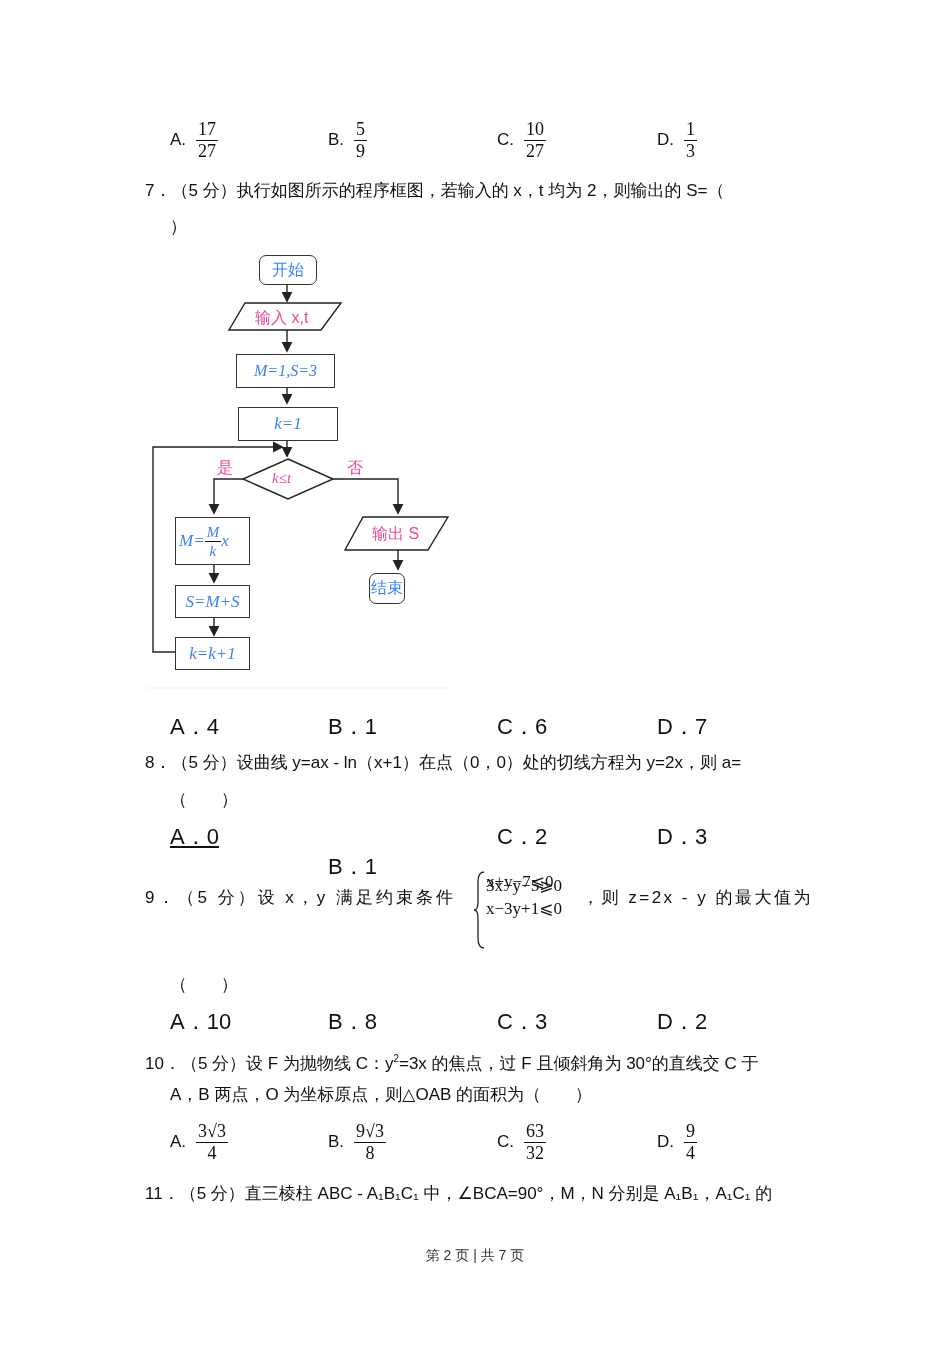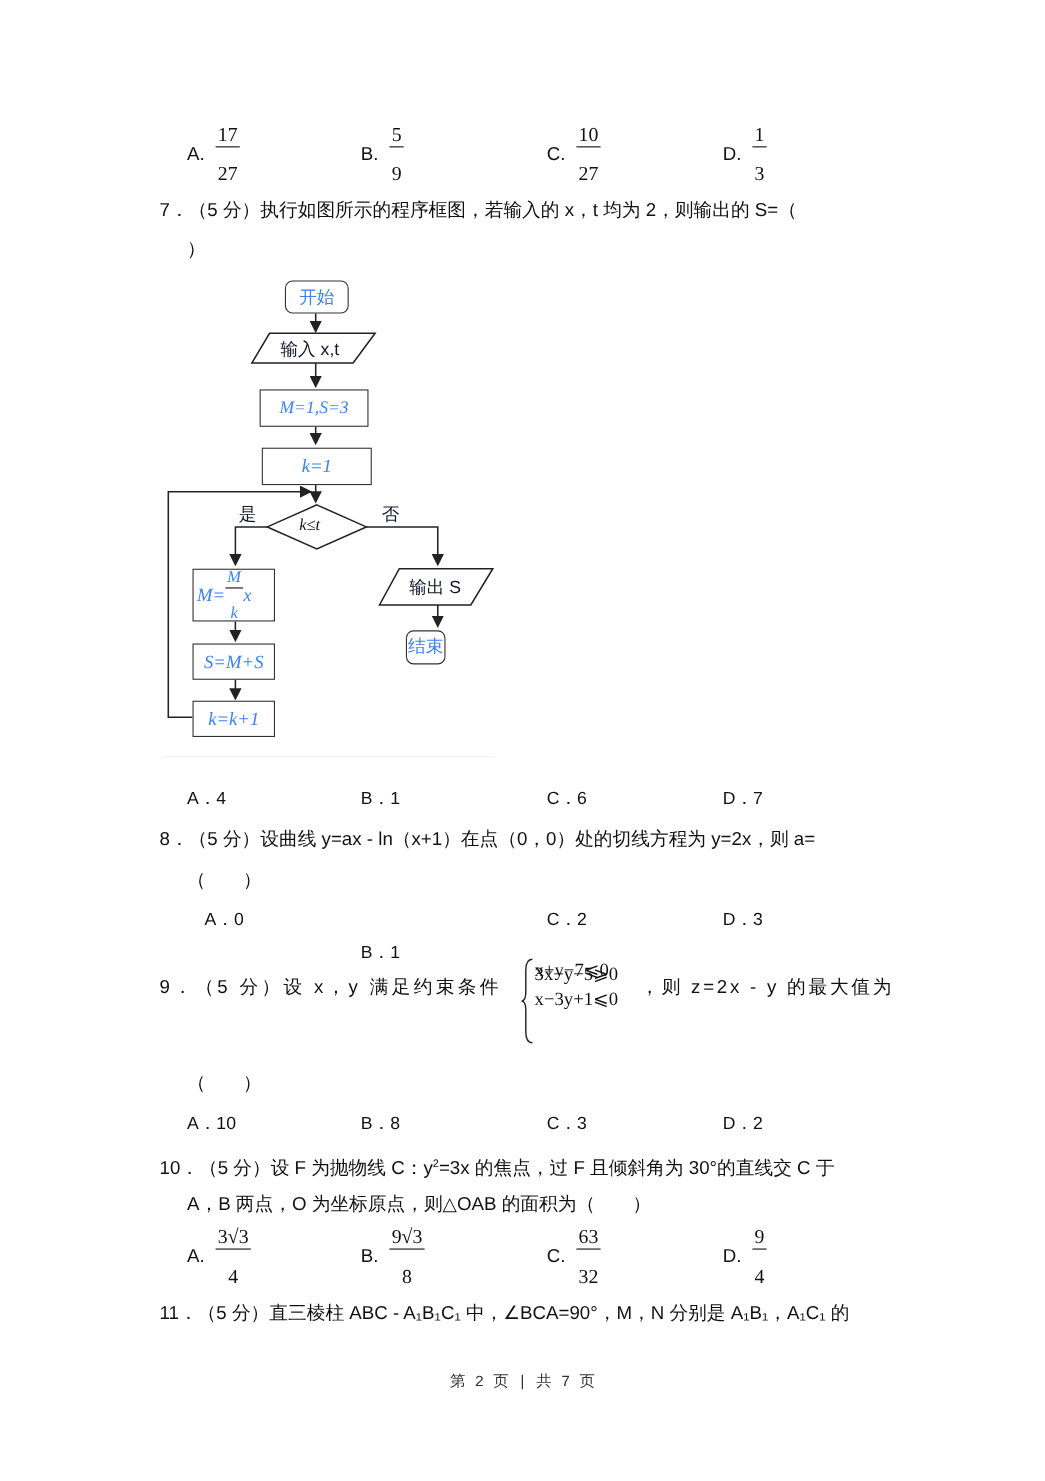--- a/index.html
+++ b/index.html
@@ -5,28 +5,28 @@
   html, body { margin: 0; padding: 0; background: #ffffff; }
   body { width: 950px; height: 1346px; position: relative; overflow: hidden;
          font-family: "Liberation Sans", "DejaVu Sans", sans-serif; color: #111; font-size: 17px; }
   .abs { position: absolute; }
   .line { position: absolute; left: 145px; white-space: nowrap; font-size: 17px; line-height: 22px; }
   .opts { position: absolute; left: 170px; width: 640px; height: 44px; }
   .opt { position: absolute; top: 0; display: flex; align-items: center; height: 44px; font-size: 17px; }
   .opt .lbl { margin-right: 10px; }
   .frac { display: inline-flex; flex-direction: column; align-items: center; font-family: "Liberation Serif", serif; font-size: 18px; line-height: 19px; }
   .frac .num { border-bottom: 1.2px solid #111; padding: 0 2px 1px; }
-  .frac .den { padding-top: 15px; }
-  .sopt { position: absolute; top: 0; font-size: 16px; line-height: 22px; }
+  .frac .den { padding-top: 1px; }
+  .sopt { position: absolute; top: 0; font-size: 22px; line-height: 22px; }
   .fc-box { position: absolute; border: 1.5px solid #333; background: #fff; display: flex; align-items: center; justify-content: center;
             font-family: "Liberation Serif", serif; font-size: 17px; font-style: italic; color: #3b82f6; box-sizing: border-box; }
   .fc-round { border-radius: 7px; font-style: normal; font-family: "DejaVu Sans", sans-serif; font-size: 16px; }
-  .fc-lbl { position: absolute; font-size: 16px; color: #0f172a; }
+  .fc-lbl { position: absolute; font-size: 16px; color: #ec4899; }
   .sys { position: absolute; font-family: "Liberation Serif", serif; font-size: 17px; line-height: 20px; }
-  .footer { position: absolute; top: 1247px; left: 0; width: 950px; text-align: center; font-size: 14px; color: #333; font-family: Liberation Mono, monospace; }
+  .footer { position: absolute; top: 1247px; left: 0; width: 950px; text-align: center; font-size: 14px; color: #333; font-family: Liberation Sans, sans-serif; }
   sub, sup { font-size: 10px; }
 </style>
 </head>
 <body>
 
 <div class="opts" style="top:118px;">
   <div class="opt" style="left:0;">
     <span class="lbl">A.</span>
     <span class="frac">
         <span class="num">17</span>
@@ -119,21 +119,21 @@
 <div class="opts" style="top:716px; height:22px;">
   <span class="sopt" style="left:0;">A．4</span>
   <span class="sopt" style="left:158px;">B．1</span>
   <span class="sopt" style="left:327px;">C．6</span>
   <span class="sopt" style="left:487px;">D．7</span>
 </div>
 
 <div class="line" style="top:752px;">8．（5 分）设曲线 y=ax - ln（x+1）在点（0，0）处的切线方程为 y=2x，则 a=</div>
 <div class="line" style="top:789px; left:170px;">（　　）</div>
 <div class="opts" style="top:826px; height:22px;">
-  <span class="sopt" style="left:16px;">A．0</span>
+  <span class="sopt" style="left:0;text-decoration:underline;">A．0</span>
   <span class="sopt" style="left:158px;margin-top:30px;">B．1</span>
   <span class="sopt" style="left:327px;">C．2</span>
   <span class="sopt" style="left:487px;">D．3</span>
 </div>
 
 <div class="line" style="top:887px; letter-spacing:3px;">9．（5 分）设 x，y 满足约束条件</div>
 <svg class="abs" style="left:474px; top:870px;" width="12" height="80">
   <path d="M10,2 Q4,2 4,12 L4,32 Q4,40 0,40 Q4,40 4,48 L4,68 Q4,78 10,78" stroke="#222" stroke-width="1.3" fill="none"></path>
 </svg>
 <div class="sys" style="left:486px; top:872px;">x+y−7⩽0</div>

